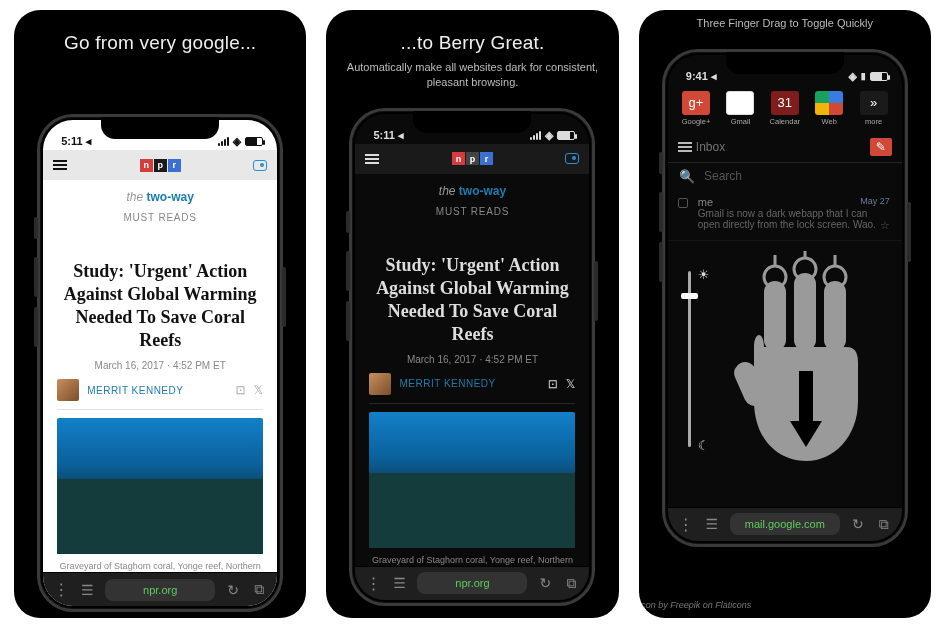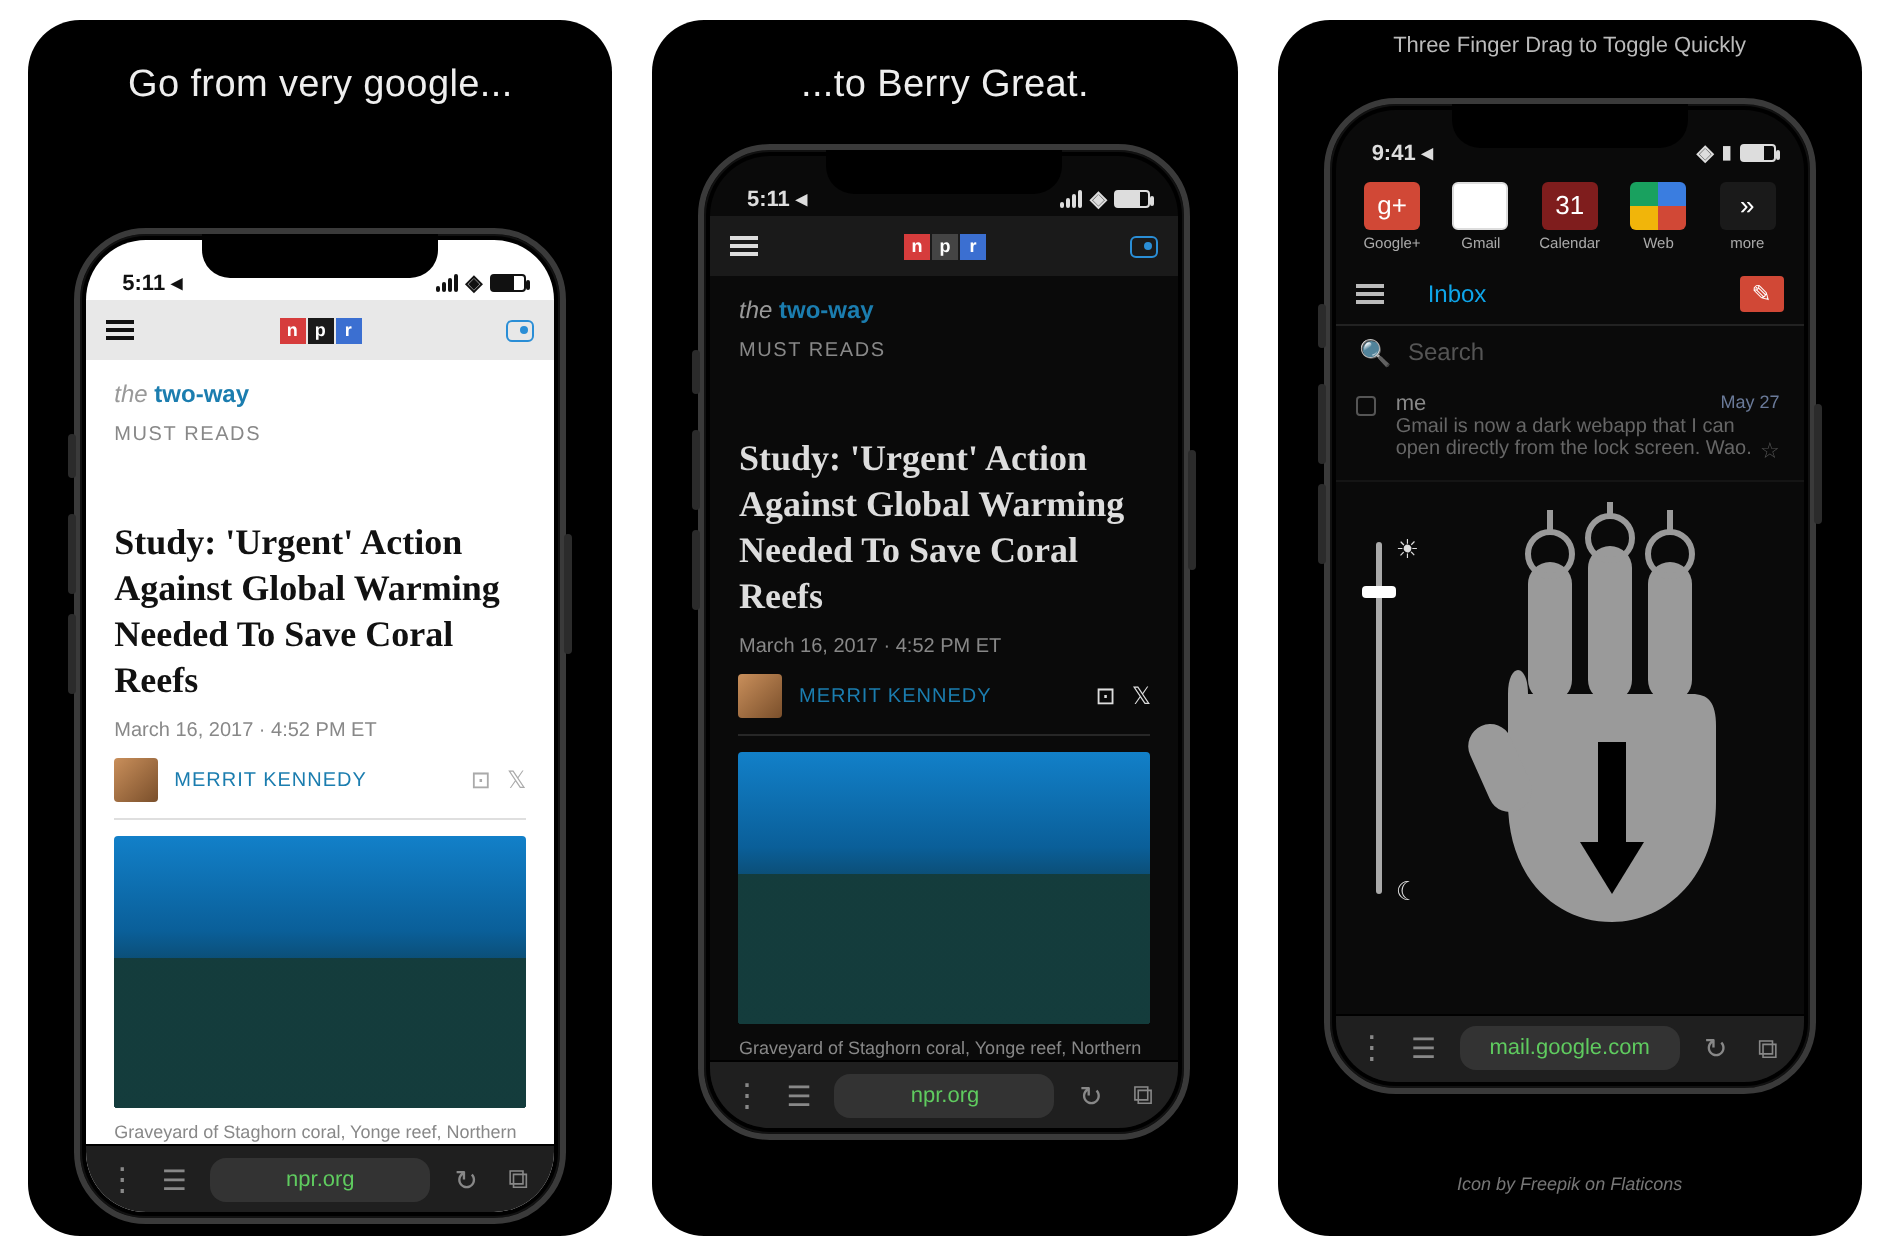--- a/index.html
+++ b/index.html
@@ -110,21 +110,21 @@
   .dark .npr-p { background: #444; }
   .npr-r { background: #3b6fd1; }
   .hamburger { width: 14px; height: 10px; position: relative; }
   .hamburger::before, .hamburger::after, .hamburger i {
     content:""; position:absolute; left:0; right:0; height:2px; background: currentColor;
   }
   .hamburger::before { top:0 } .hamburger i { top:4px } .hamburger::after { bottom:0 }
   .radio-ic { width: 14px; height: 11px; border: 1.5px solid #2a8ed6; border-radius: 3px; position:relative; }
   .radio-ic::after { content:""; position:absolute; right:2px; top:2px; width:4px; height:4px; border-radius:50%; background:#2a8ed6; }
   
-  .content { flex: 1; padding: 10px 14px 0; font-size: 12px; overflow: hidden; }
+  .content { flex: 1; padding: 10px 14px 0; font-size: 12px; overflow: hidden; text-align: center; }
   .section-name { color: #1b7daf; font-size: 12px; margin-bottom: 8px; }
   .section-name .pre { color: #999; font-weight: 300; font-style: italic; }
   .kicker { font-size: 10px; color: #888; letter-spacing: .8px; margin-bottom: 4px; }
   .headline { font-size: 18px; font-weight: 700; line-height: 1.28; margin-bottom: 8px; font-family: Georgia, serif; margin-top: 37px; }
   .dateline { font-size: 10px; color: #888; margin-bottom: 8px; }
   .byline { display:flex; align-items:center; gap: 8px; padding-bottom: 8px; border-bottom: 1px solid rgba(128,128,128,.25); margin-bottom: 8px; }
   .avatar { width: 22px; height: 22px; border-radius: 2px; background: linear-gradient(135deg,#c98f5b,#7a4f2b); }
   .byname { font-size: 10px; color: #1b7daf; letter-spacing: .5px; }
   .share { margin-left: auto; display:flex; gap:8px; color:#aaa; font-size: 12px; }
   .dark .share { color:#ddd; }
@@ -160,37 +160,37 @@
   .tb-ic { width: 16px; display:flex; justify-content:center; font-size: 14px; }
   
   .g-apps { display:flex; gap: 8px; padding: 6px 10px; background:#0a0a0a; }
   .g-app { flex:1; display:flex; flex-direction:column; align-items:center; gap:2px; font-size:7.5px; color:#aaa; }
   .g-app .tile { width: 28px; height: 24px; border-radius: 3px; display:flex; align-items:center; justify-content:center; font-size:13px; color:#fff; }
   .t-gplus { background:#d14836 }
   .t-gmail { background:#fff; color:#d14836; border:1px solid #ddd }
   .t-cal   { background:#7f1d1d }
   .t-web   { background: conic-gradient(#3a7de0 0 25%, #d14836 0 50%, #f1b50a 0 75%, #19a15f 0 100%); }
   .t-more  { background:#1a1a1a; color:#888; }
-  .inbox-header { display:flex; align-items:center; padding: 6px 10px; gap:22px; font-size:12px; color:#0ea5e9; border-bottom:1px solid #222; }
+  .inbox-header { display:flex; align-items:center; padding: 6px 10px; gap:4px; font-size:12px; color:#737373; border-bottom:1px solid #222; }
   .compose { margin-left:auto; width:22px; height:18px; background:#d14836; border-radius:2px; position:relative; }
   .compose::after { content:"✎"; position:absolute; inset:0; color:#fff; font-size:12px; display:flex; align-items:center; justify-content:center; }
   .search-row { display:flex; align-items:center; gap:8px; padding: 6px 12px; color:#555; font-size:12px; }
   .search-row .sicon { font-size:13px; }
   .mail-item { padding: 6px 12px 10px 30px; font-size: 10px; color:#666; border-bottom:1px solid #151515; position:relative; }
   .mail-item .from { color:#888; font-size:11px; }
   .mail-item .mdate { position:absolute; right:12px; top:6px; font-size:9px; color:#6a7a99; }
   .mail-item .star { position:absolute; right:12px; bottom:8px; color:#555; font-size:11px; }
   .mail-item .chk { position:absolute; left:10px; top:8px; width:10px; height:10px; border:1px solid #555; border-radius:2px; }
   .gesture-area { flex:1; position:relative; }
   .slider-track { position:absolute; left: 20px; top: 30px; bottom: 60px; width: 3px; background:#aaa; border-radius:2px; }
   .slider-knob { position:absolute; left: 13px; top: 52px; width: 17px; height: 6px; background:#fff; border-radius:2px; }
   .sun { position:absolute; left: 30px; top: 26px; font-size: 13px; }
   .moon{ position:absolute; left: 30px; bottom: 54px; font-size: 13px; }
   .hand-svg { position:absolute; left: 56px; top: 10px; width: 160px; }
-  .credit { position:absolute; bottom: 21px; left:0; right:0; text-align:center; font-size: 9px; color:#777; font-style: italic; }
+  .credit { position:absolute; bottom: 8px; left:0; right:0; font-size: 9px; color:#777; font-style: italic; }
 </style>
 </head>
 <body>
 
 <div class="gallery">
 
   <div class="card card--tall">
     <div class="card-heading">Go from very google...</div>
     <div class="phone">
       <div class="side-btn side-l1"></div>
@@ -246,20 +246,21 @@
           <div class="url-pill">npr.org</div>
           <span class="tb-ic">↻</span>
           <span class="tb-ic">⧉</span>
         </div>
       </div>
     </div>
   </div>
 
   <div class="card">
     <div class="card-heading">...to Berry Great.</div>
+    <div class="card-sub">Automatically make all websites dark for consistent, pleasant browsing.</div>
     <div class="phone">
       <div class="side-btn side-l1"></div>
         <div class="side-btn side-l2"></div>
         <div class="side-btn side-l3"></div>
         <div class="side-btn side-r"></div>
       <div class="screen dark">
         <div class="statusbar">
           <span><span>5:11</span> ⁠◂</span>
           <div class="status-icons">
             <span class="sig">

